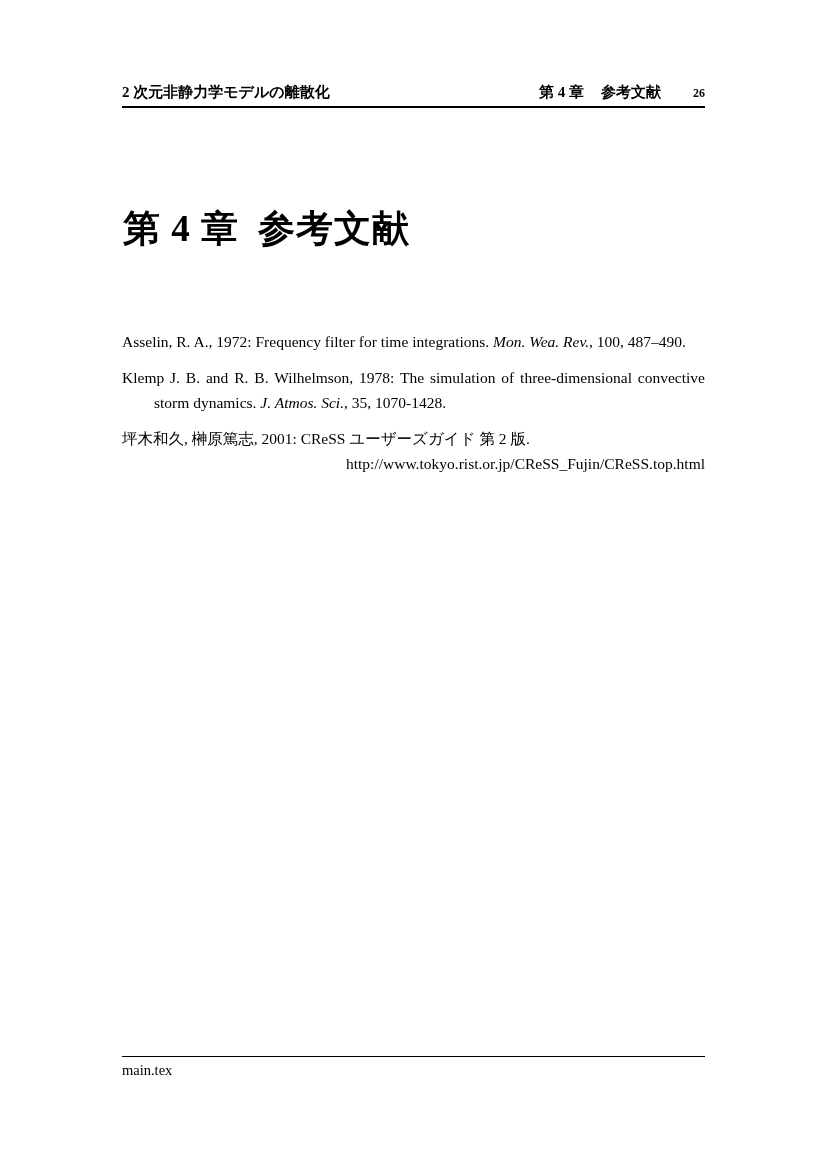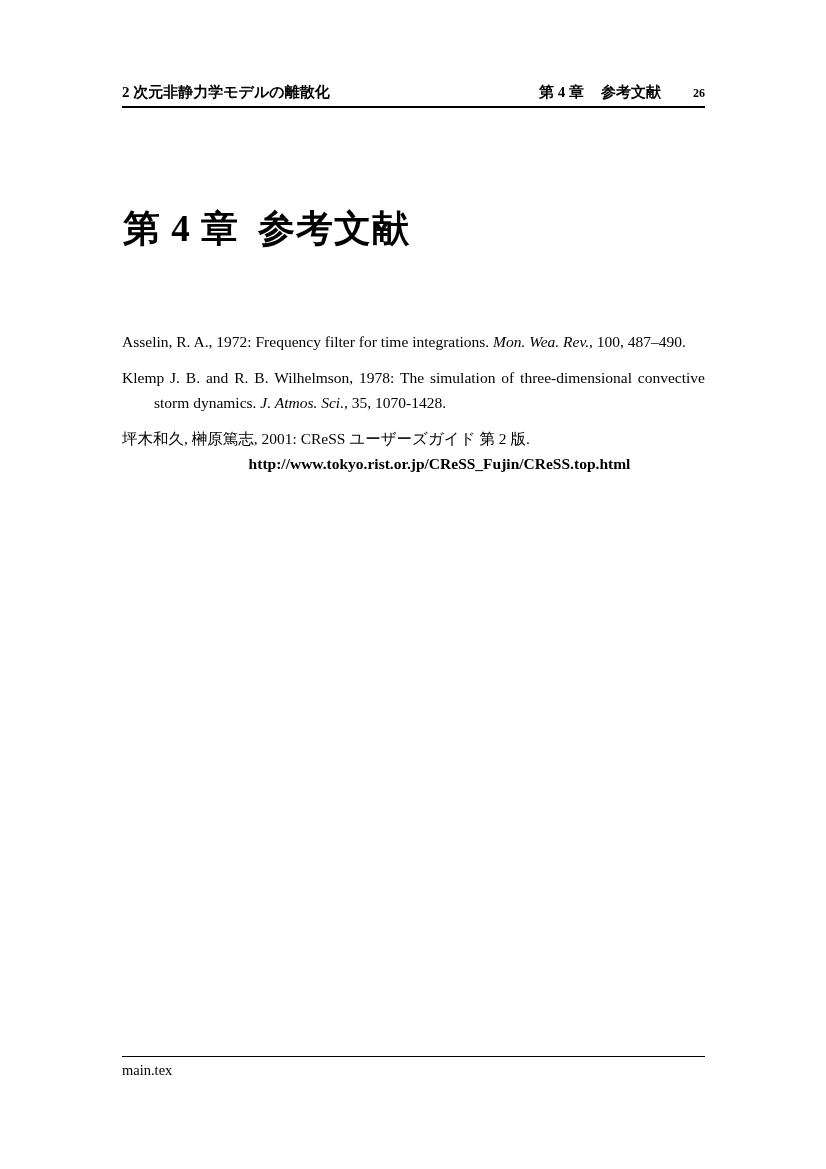--- a/index.html
+++ b/index.html
@@ -62,22 +62,21 @@
     padding-left: 32px;
     text-indent: -32px;
     text-align: justify;
   }
   .seg-normal { font-style: normal; font-weight: normal; }
   .seg-italic { font-style: italic; margin-top: 12px; }
   .seg-bold { font-weight: normal; }
   .url-line {
     text-indent: 0;
     margin-left: 20px;
-    text-align: center;
-    font-weight: bold;
+    text-align: right;
   }
   
   .footer-rule {
     position: absolute;
     left: 122px;
     width: 583px;
     top: 1056px;
     height: 1.3px;
     background: #000000;
   }

